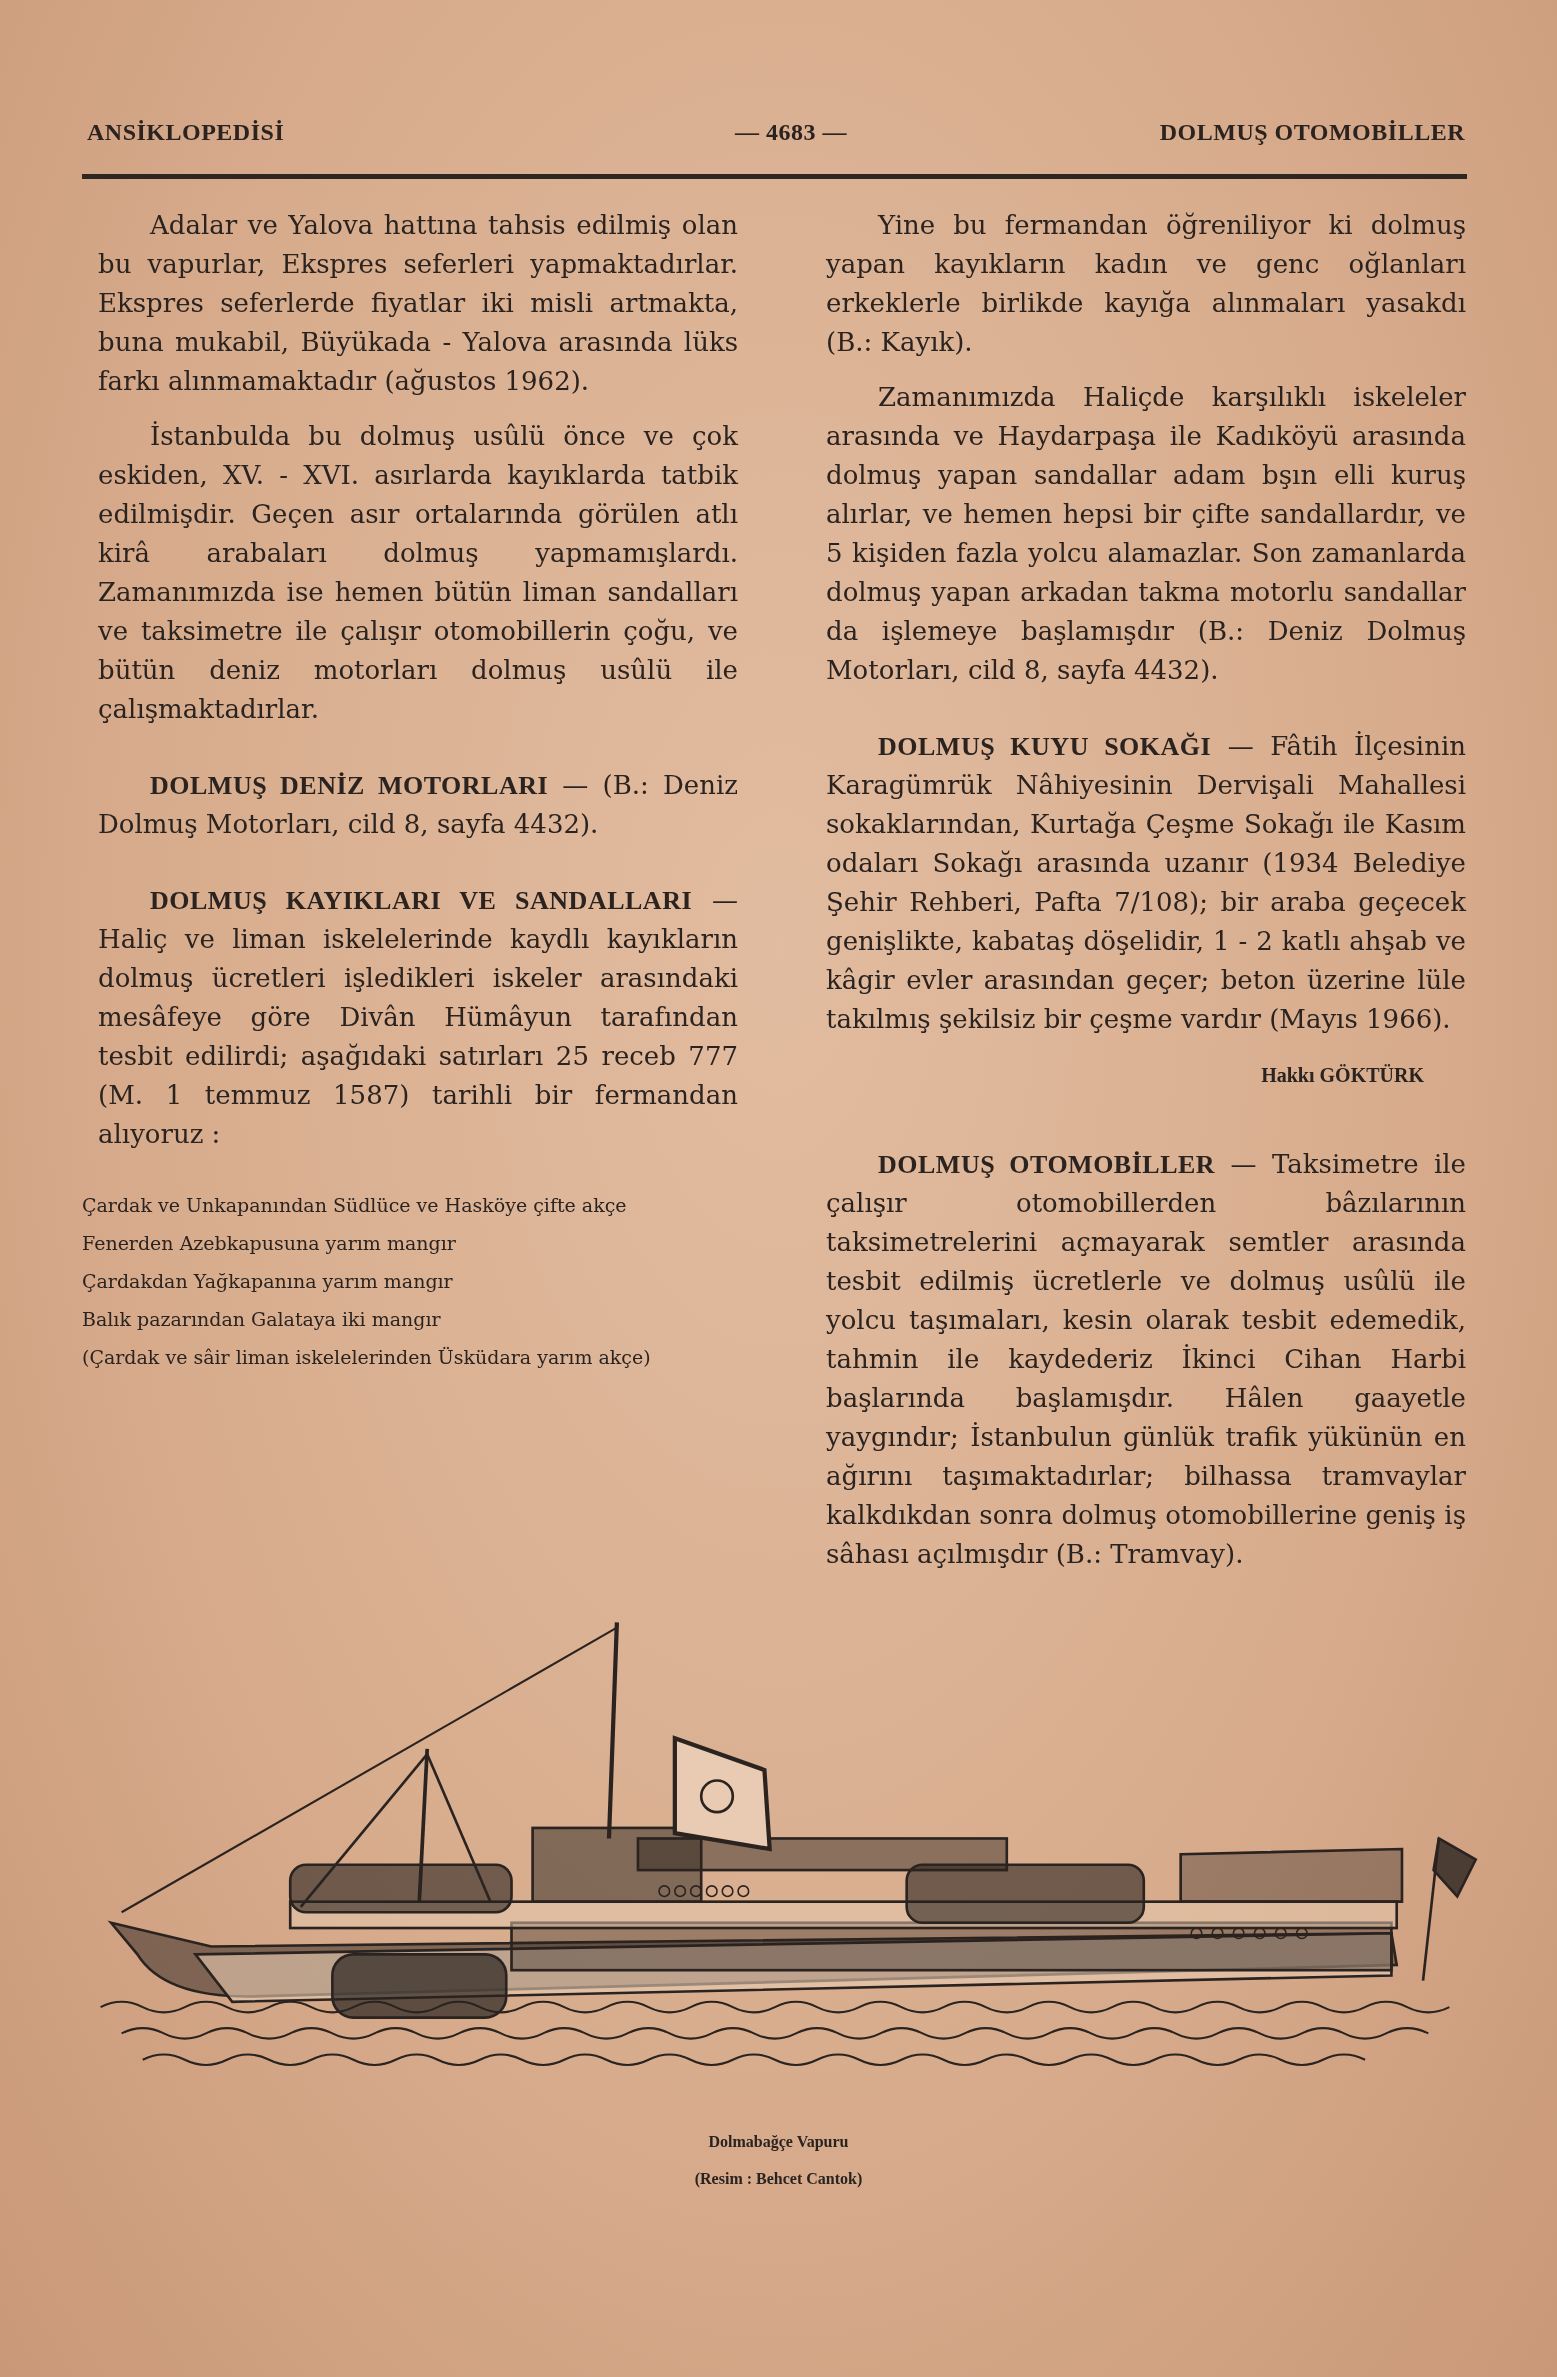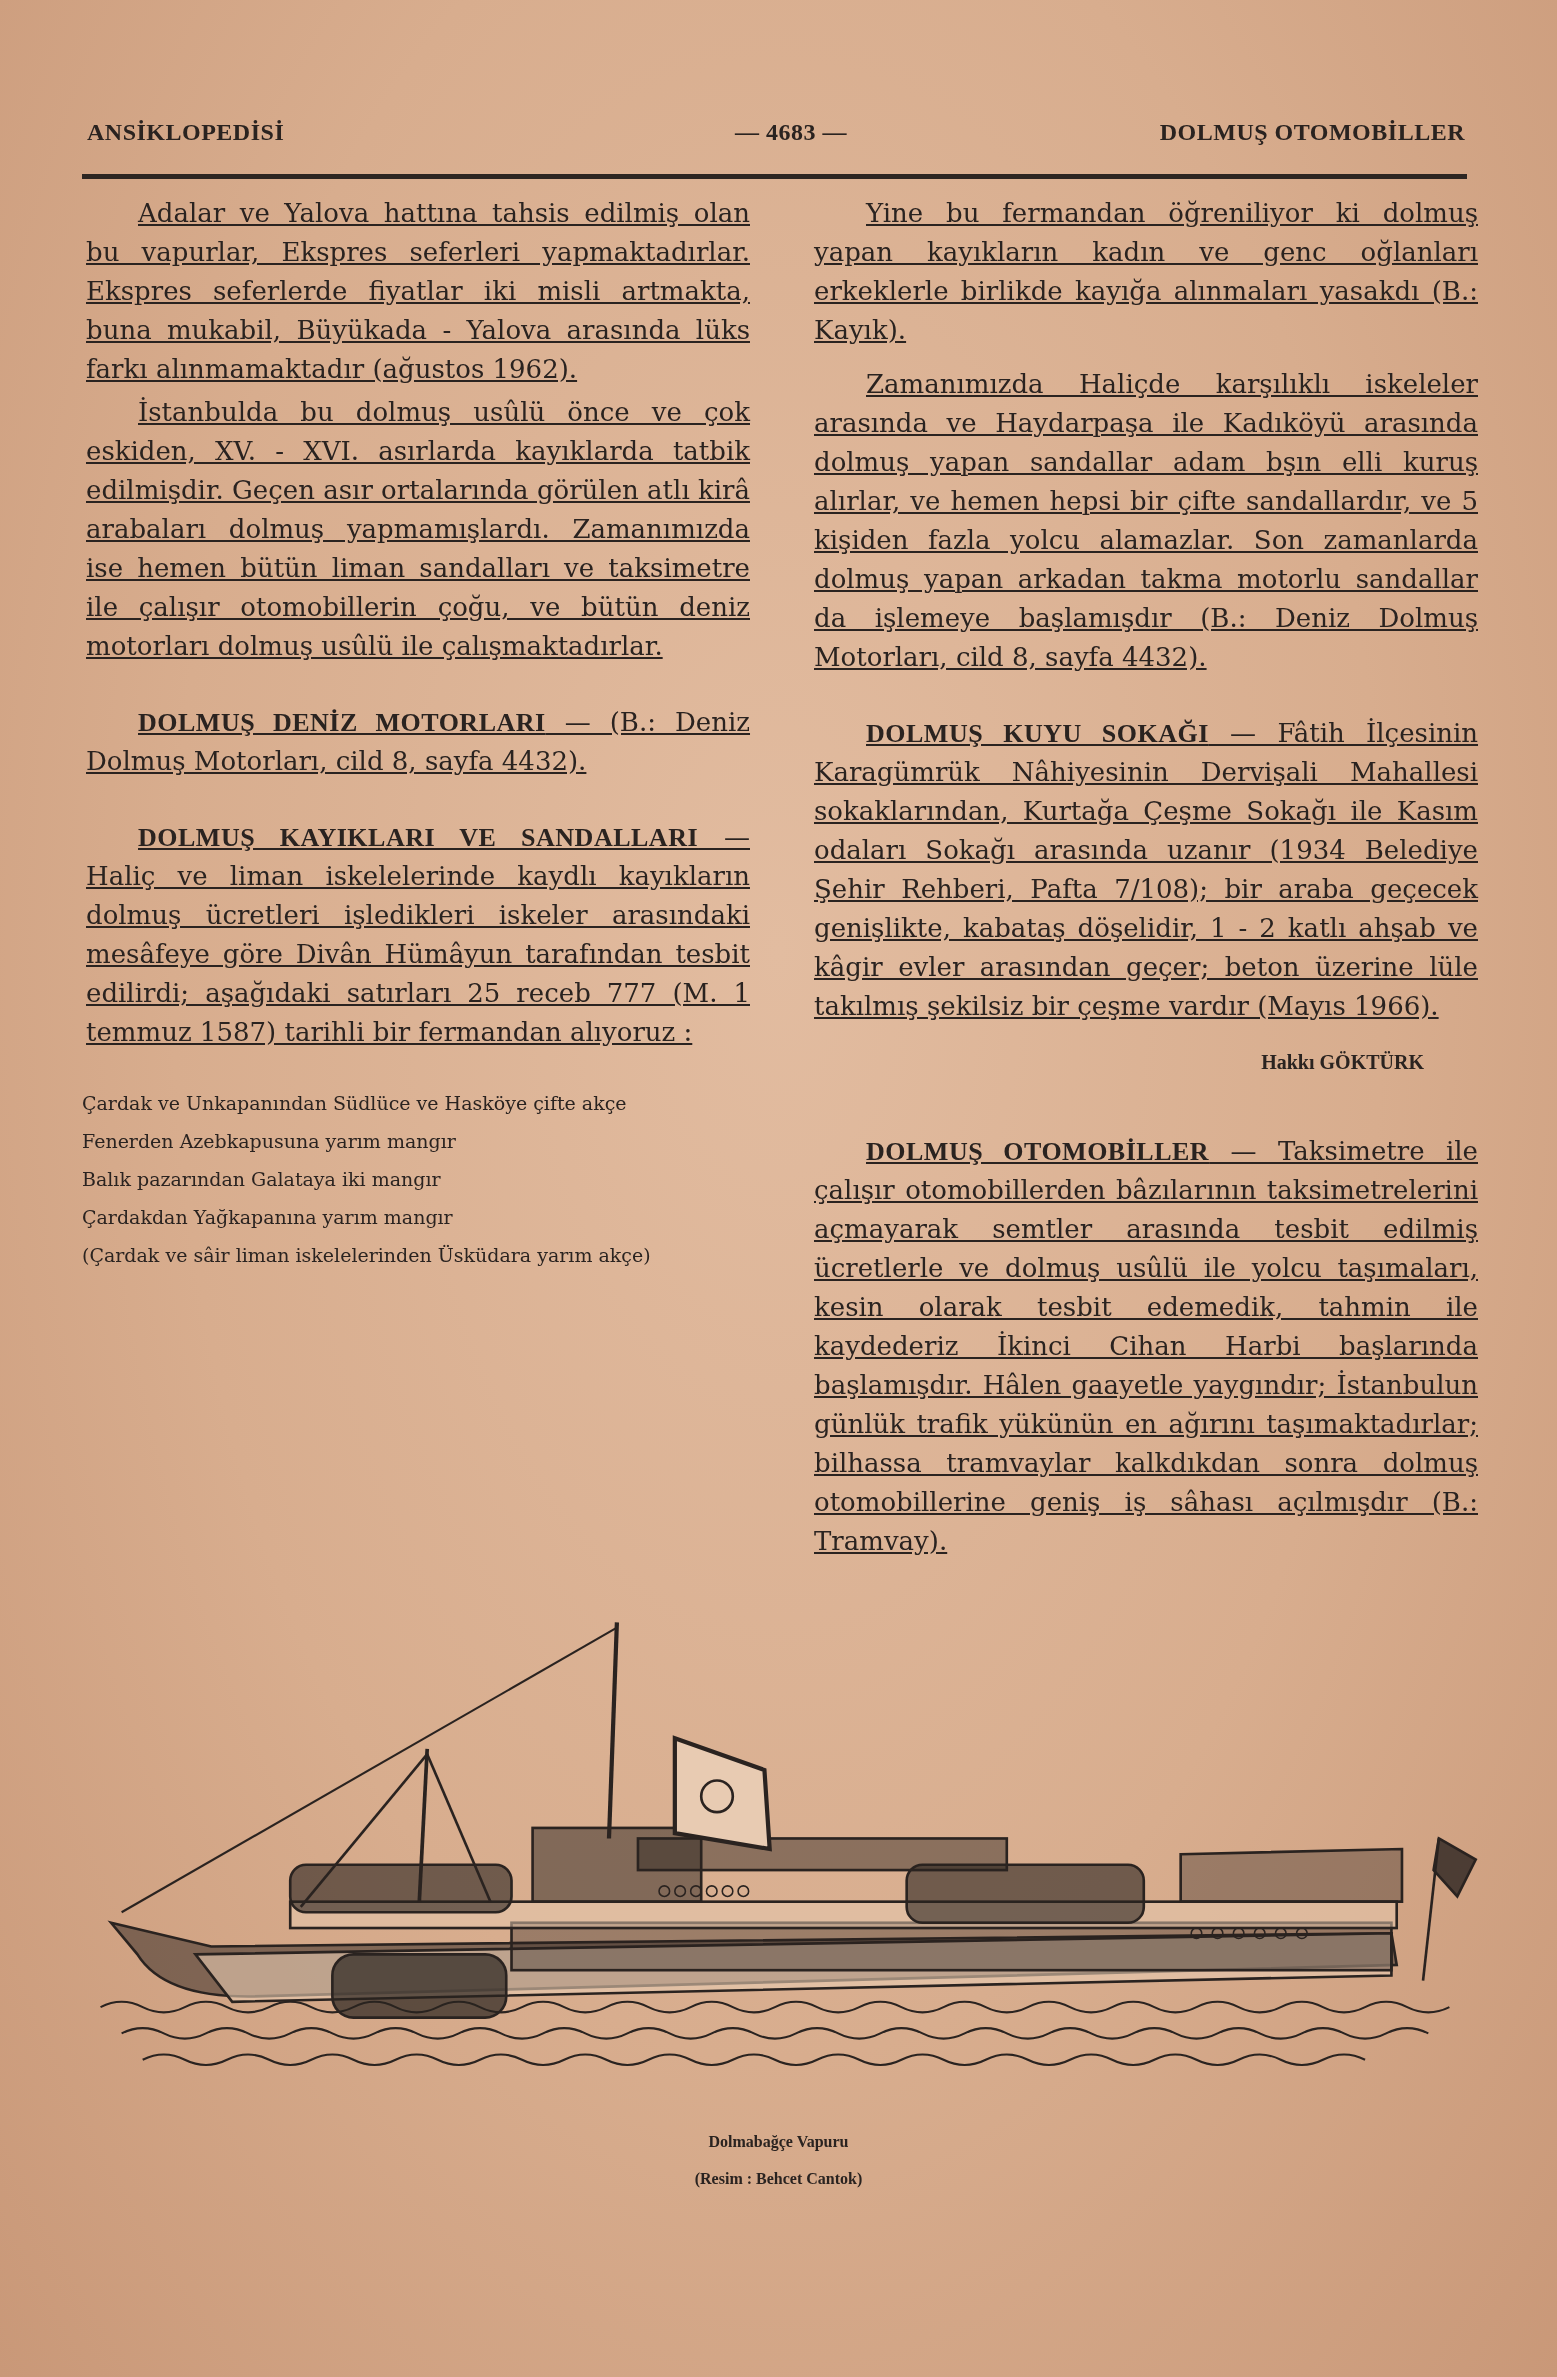--- a/index.html
+++ b/index.html
@@ -21,21 +21,21 @@
   .rh-left { position: absolute; left: 0; top: 0; }
   .rh-center { position: absolute; left: 648px; top: 0; }
   .rh-right { position: absolute; right: 21px; top: 0; }
   .rule {
     position: absolute; top: 174px; left: 8px; width: 1385px; height: 4.7px;
     background: #2d2622;
   }
   .col { position: absolute; top: 190px; width: 672px; font-size: 26px; line-height: 39px; text-align: justify; }
   .col-left { left: 8px; }
   .col-right { left: 736px; }
-  p { margin: 4px; text-decoration: underline; }
+  p { margin: 16px; }
   .indent { text-indent: 52px; }
   .gap-sm { margin-top: 14.8px; }
   .gap-md { margin-top: 37px; }
   .gap-lg { margin-top: 50px; }
   .head { font-weight: bold; font-family: "Liberation Serif", serif; font-size: 26px; letter-spacing: 0.5px; }
   .ferman { font-size: 19px; line-height: 38px; margin-top: 32px; text-align: left; }
   .signature { text-align: right; font-weight: bold; font-size: 20px; font-family: "Liberation Serif", serif; margin-top: 17px; padding-right: 58px; }
   .illustration { position: absolute; left: 90px; top: 1617px; width: 1391px; height: 464px; }
   .caption { position: absolute; left: 0; width: 1557px; top: 2123px; text-align: center; font-weight: bold; font-family: "Liberation Serif", serif; font-size: 16px; line-height: 37px; }
 </style>
@@ -55,22 +55,22 @@
 
     <p class="indent">İstanbulda bu dolmuş usûlü önce ve çok eskiden, XV. - XVI. asırlarda kayıklarda tatbik edilmişdir. Geçen asır ortalarında görülen atlı kirâ arabaları dolmuş yapmamışlardı. Zamanımızda ise hemen bütün liman sandalları ve taksimetre ile çalışır otomobillerin çoğu, ve bütün deniz motorları dolmuş usûlü ile çalışmaktadırlar.</p>
 
     <p class="indent gap-md"><span class="head">DOLMUŞ DENİZ MOTORLARI</span><span> — (B.: Deniz Dolmuş Motorları, cild 8, sayfa 4432).</span></p>
 
     <p class="indent gap-md"><span class="head">DOLMUŞ KAYIKLARI VE SANDALLARI</span><span> — Haliç ve liman iskelelerinde kaydlı kayıkların dolmuş ücretleri işledikleri iskeler arasındaki mesâfeye göre Divân Hümâyun tarafından tesbit edilirdi; aşağıdaki satırları 25 receb 777 (M. 1 temmuz 1587) tarihli bir fermandan alıyoruz :</span></p>
 
     <div class="ferman">
       <div>Çardak ve Unkapanından Südlüce ve Hasköye çifte akçe</div>
       <div>Fenerden Azebkapusuna yarım mangır</div>
+      <div>Çardakdan Yağkapanına yarım mangır</div>
       <div>Balık pazarından Galataya iki mangır</div>
-      <div>Çardakdan Yağkapanına yarım mangır</div>
       <div>(Çardak ve sâir liman iskelelerinden Üsküdara yarım akçe)</div>
     </div>
   </div>
 
   <div class="col col-right">
     <p class="indent">Yine bu fermandan öğreniliyor ki dolmuş yapan kayıkların kadın ve genc oğlanları erkeklerle birlikde kayığa alınmaları yasakdı (B.: Kayık).</p>
     <p class="indent gap-sm">Zamanımızda Haliçde karşılıklı iskeleler arasında ve Haydarpaşa ile Kadıköyü arasında dolmuş yapan sandallar adam bşın elli kuruş alırlar, ve hemen hepsi bir çifte sandallardır, ve 5 kişiden fazla yolcu alamazlar. Son zamanlarda dolmuş yapan arkadan takma motorlu sandallar da işlemeye başlamışdır (B.: Deniz Dolmuş Motorları, cild 8, sayfa 4432).</p>
 
     <p class="indent gap-md"><span class="head">DOLMUŞ KUYU SOKAĞI</span><span> — Fâtih İlçesinin Karagümrük Nâhiyesinin Dervişali Mahallesi sokaklarından, Kurtağa Çeşme Sokağı ile Kasım odaları Sokağı arasında uzanır (1934 Belediye Şehir Rehberi, Pafta 7/108); bir araba geçecek genişlikte, kabataş döşelidir, 1 - 2 katlı ahşab ve kâgir evler arasından geçer; beton üzerine lüle takılmış şekilsiz bir çeşme vardır (Mayıs 1966).</span></p>
     <div class="signature">Hakkı GÖKTÜRK</div>

